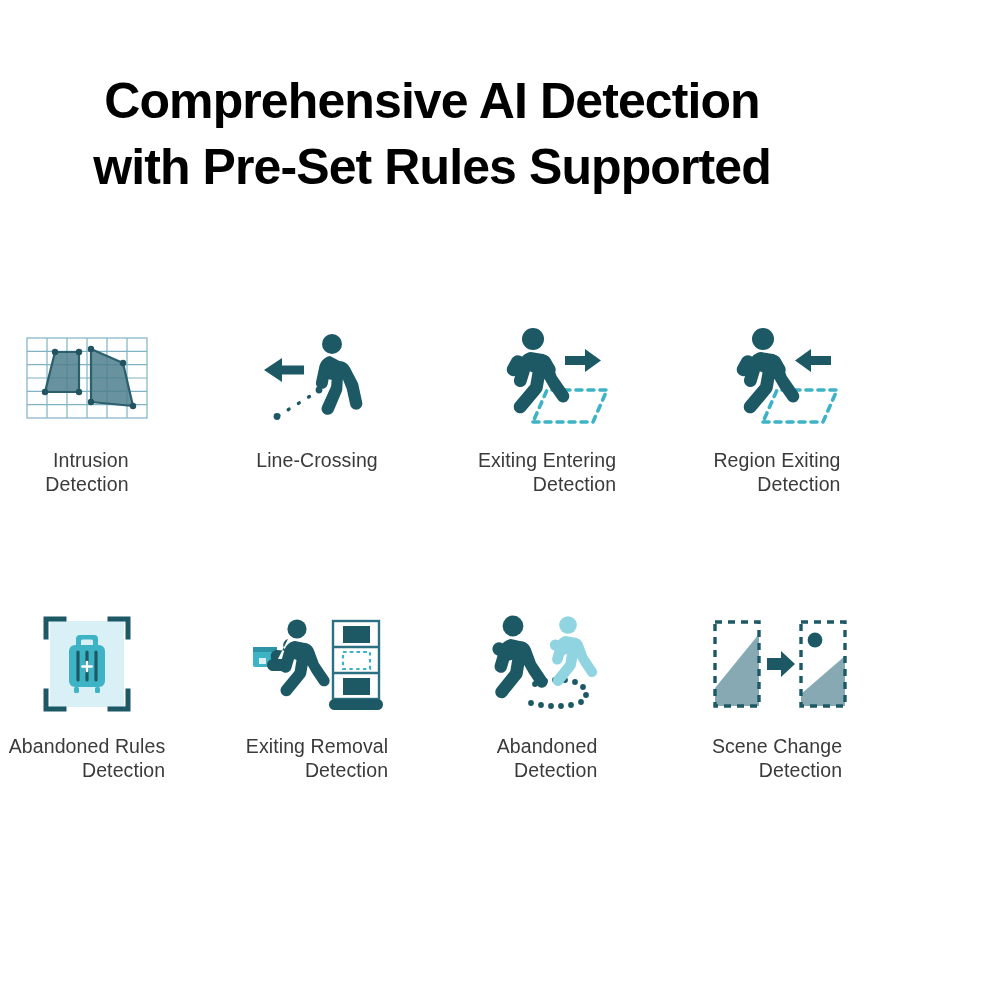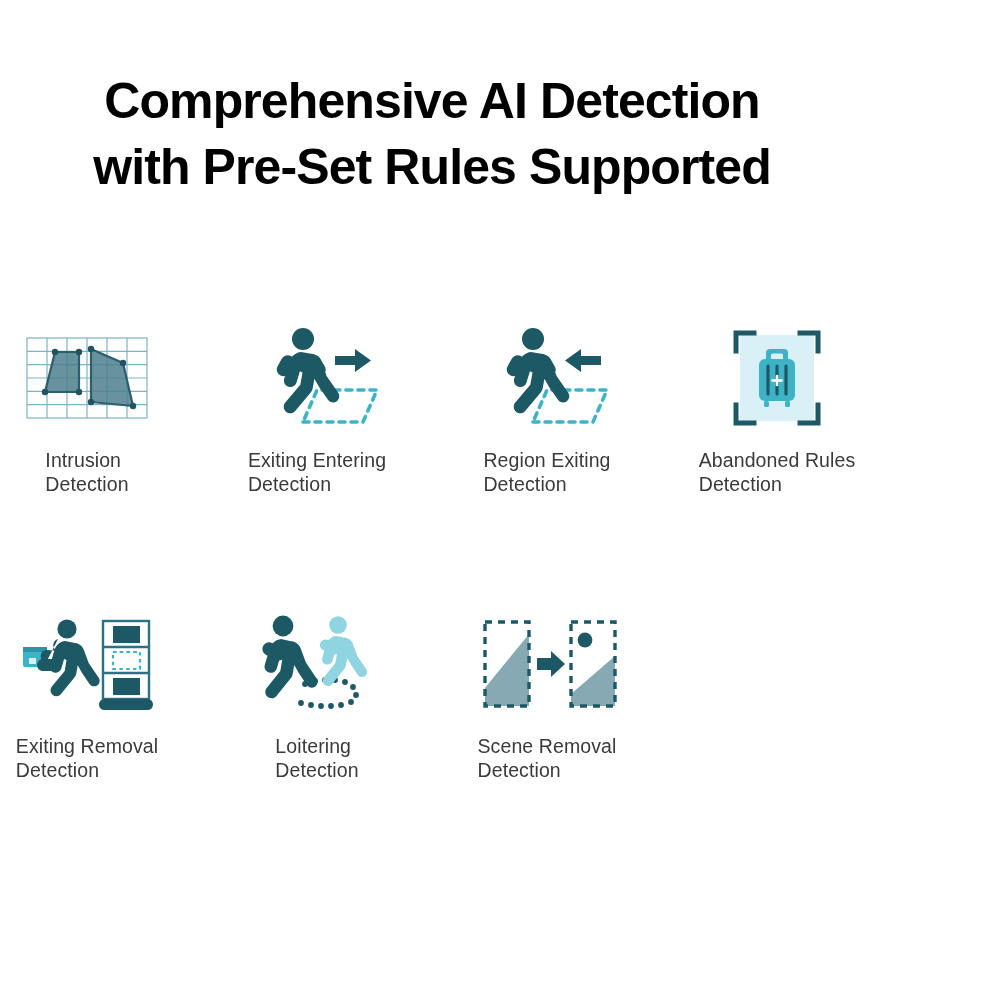--- a/index.html
+++ b/index.html
@@ -64,21 +64,21 @@
     height: 112px;
     width: 170px;
     display: flex;
     align-items: center;
     justify-content: center;
   }
   .icon-wrap svg { display: block; }
 
   .label {
     margin-top: 14px;
-    text-align: left;
+    text-align: right;
     font-family: "Liberation Sans", sans-serif;
     font-size: 19.5px;
     line-height: 24px;
     color: #3a3a3a;
     font-weight: 400;
     letter-spacing: 0.1px;
     max-width: 215px;
   }
 </style>
 </head>
@@ -123,20 +123,44 @@
           <circle cx="114" cy="78" r="3.2" fill="#235260"></circle>
           <circle cx="72" cy="74" r="3.2" fill="#235260"></circle>
         </svg>
       </div>
       <div class="label">
         <div>Intrusion</div>
         <div>Detection</div>
       </div>
     </div>
 
+    <div class="cell">
+      <div class="icon-wrap">
+        <svg width="130" height="100" viewBox="0 0 130 100">
+          <g fill="#1d5965">
+
+            <path d="M12 42 L30 30 L30 37.5 L52 37.5 L52 46.5 L30 46.5 L30 54 Z"></path>
+
+            <g stroke="#1d5965" stroke-width="3.4" stroke-linecap="round" stroke-dasharray="1 11">
+              <line x1="26" y1="88" x2="68" y2="62"></line>
+            </g>
+            <circle cx="25" cy="88.5" r="3.4"></circle>
+            <circle cx="67" cy="62" r="3.4"></circle>
+
+            <circle cx="80" cy="16" r="10"></circle>
+            <path d="M78 28 c-6 1 -10 6 -11 12 l-3 14 c-0.6 3.4 1.6 6.3 5 6.8 3.4 0.5 6.3-1.8 6.8-5.1 l1.7-9.4 2.6 0 -1 12 -9 20 c-1.4 3.2 0.1 6.8 3.3 8.1 3.2 1.3 6.9-0.2 8.2-3.4 l8-19 c0.5-1.2 0.8-2.5 0.8-3.8 l0.4-9 4 10 3.4 15.6 c0.7 3.3 4 5.5 7.3 4.8 3.3-0.7 5.4-4 4.7-7.3 l-3.8-17.6 c-0.2-1-0.6-2-1.1-2.9 l-7.6-14.5 c-2-3.8-5.9-6.2-10.2-6.3 Z"></path>
+
+            <path d="M73 31 c-3.4 1.4 -5 5.3 -3.5 8.7 l3.6 8.2 c1.5 3.3 5.4 4.8 8.7 3.3 3.3-1.5 4.8-5.4 3.3-8.7 l-3.6-8.2 c-1.5-3.4-5.4-4.9-8.5-3.3 Z"></path>
+          </g>
+        </svg>
+      </div>
+      <div class="label">
+        <div>Line-Crossing</div>
+      </div>
+    </div>
 
     <div class="cell">
       <div class="icon-wrap">
         <svg width="132" height="104" viewBox="0 0 132 104">
 
           <polygon points="52,96 112,96 126,64 66,64" fill="none" stroke="#3fb3c6" stroke-width="3.6" stroke-dasharray="6 6" stroke-linecap="round"></polygon>
           <g fill="#1d5965">
 
             <circle cx="52" cy="13" r="11"></circle>
             <path d="M50 26 c-5.5 0.6 -10 4.4 -11.6 9.7 l-5.2 17 c-1 3.4 0.9 7 4.3 8 3.4 1 7-0.9 8-4.3 l3.4-11.2 2.6 1.2 -2.2 12.4 -15 17.8 c-2.3 2.8 -2 6.9 0.7 9.2 2.8 2.3 6.9 2 9.2-0.8 l15.5-18.4 c1.1-1.3 1.8-2.9 2.1-4.6 l1.6-9.2 5 8.6 8.6 12.4 c1.9 2.8 5.8 3.5 8.6 1.6 2.8-1.9 3.5-5.8 1.6-8.6 l-11.6-16.8 -5.4-14.6 c-1.8-4.8-6.3-8-11.4-8 Z"></path>
@@ -285,21 +309,21 @@
           </g>
 
           <g fill="#8fd4e0">
             <circle cx="85" cy="13" r="8.8"></circle>
             <path d="M83 24 c-4.6 0.5 -8.4 3.8 -9.7 8.3 l-4 13.5 c-0.8 2.8 0.8 5.8 3.6 6.6 2.8 0.8 5.8-0.8 6.6-3.6 l2.5-8.6 2.1 0.9 -1.7 10 -11.5 14.2 c-1.9 2.3 -1.5 5.7 0.8 7.5 2.3 1.9 5.7 1.5 7.5-0.8 l12-14.9 c0.9-1.1 1.5-2.4 1.7-3.7 l1.3-7.5 4 7 6.7 10 c1.5 2.3 4.7 2.9 7 1.4 2.3-1.5 2.9-4.7 1.4-7 l-9.1-13.5 -4.3-11.8 c-1.4-3.9-5.2-6.5-9.3-6.5 Z"></path>
             <path d="M75 28 c-2.8-1.4 -6.2-0.2 -7.5 2.6 -1.4 2.8-0.2 6.2 2.6 7.5 l8.5 4.1 c2.8 1.4 6.2 0.2 7.5-2.6 1.4-2.8 0.2-6.2-2.6-7.5 Z"></path>
           </g>
         </svg>
       </div>
       <div class="label">
-        <div>Loitering</div>
+        <div>Abandoned</div>
         <div>Detection</div>
       </div>
     </div>
 
     <div class="cell">
       <div class="icon-wrap">
         <svg width="140" height="100" viewBox="0 0 140 100">
 
           <g>
             <clipPath id="clipL">
@@ -315,19 +339,19 @@
             <clipPath id="clipR">
                 <rect x="94" y="8" width="44" height="84"></rect>
               </clipPath>
             <polygon points="94,92 138,92 138,42 94,80" fill="#86a9b3" clip-path="url(#clipR)"></polygon>
             <circle cx="108" cy="26" r="7.4" fill="#1d5965"></circle>
             <rect x="94" y="8" width="44" height="84" fill="none" stroke="#1d5965" stroke-width="3.4" stroke-dasharray="7 6"></rect>
           </g>
         </svg>
       </div>
       <div class="label">
-        <div>Scene Removal</div>
+        <div>Scene Change</div>
         <div>Detection</div>
       </div>
     </div>
 
   </div>
 </div>
 
 </body></html>

